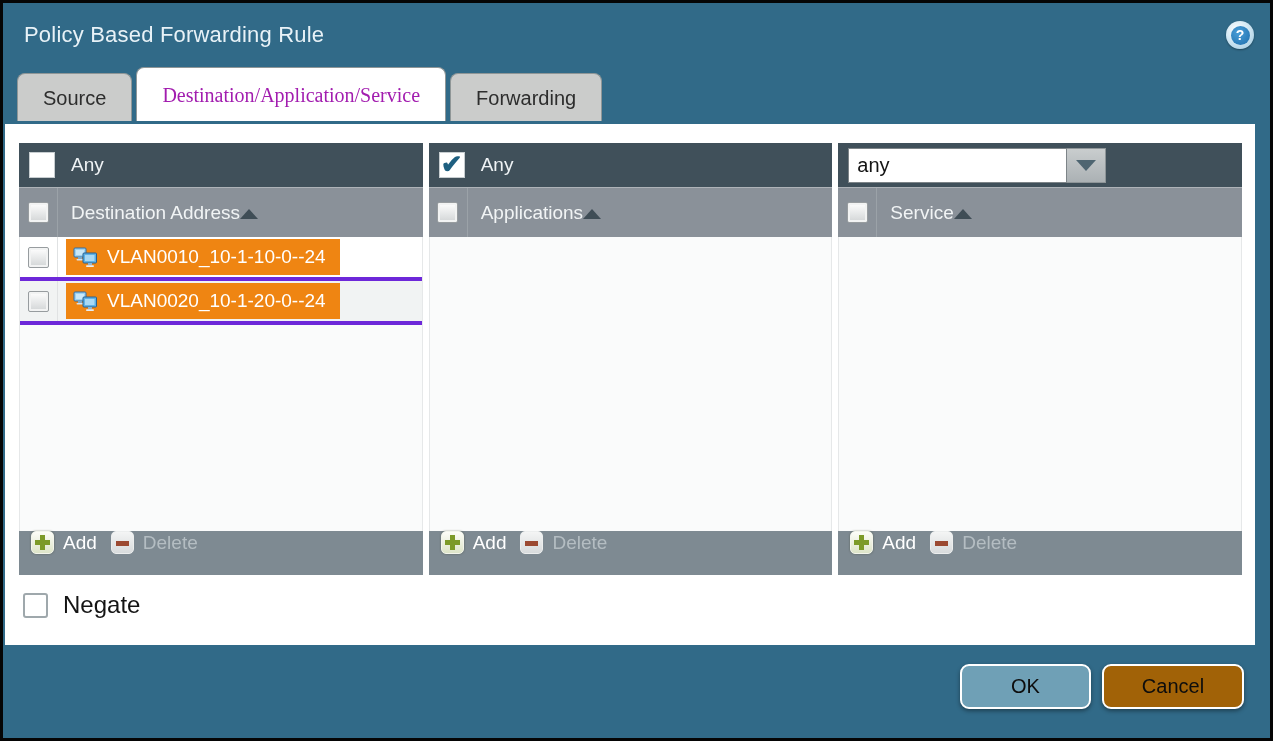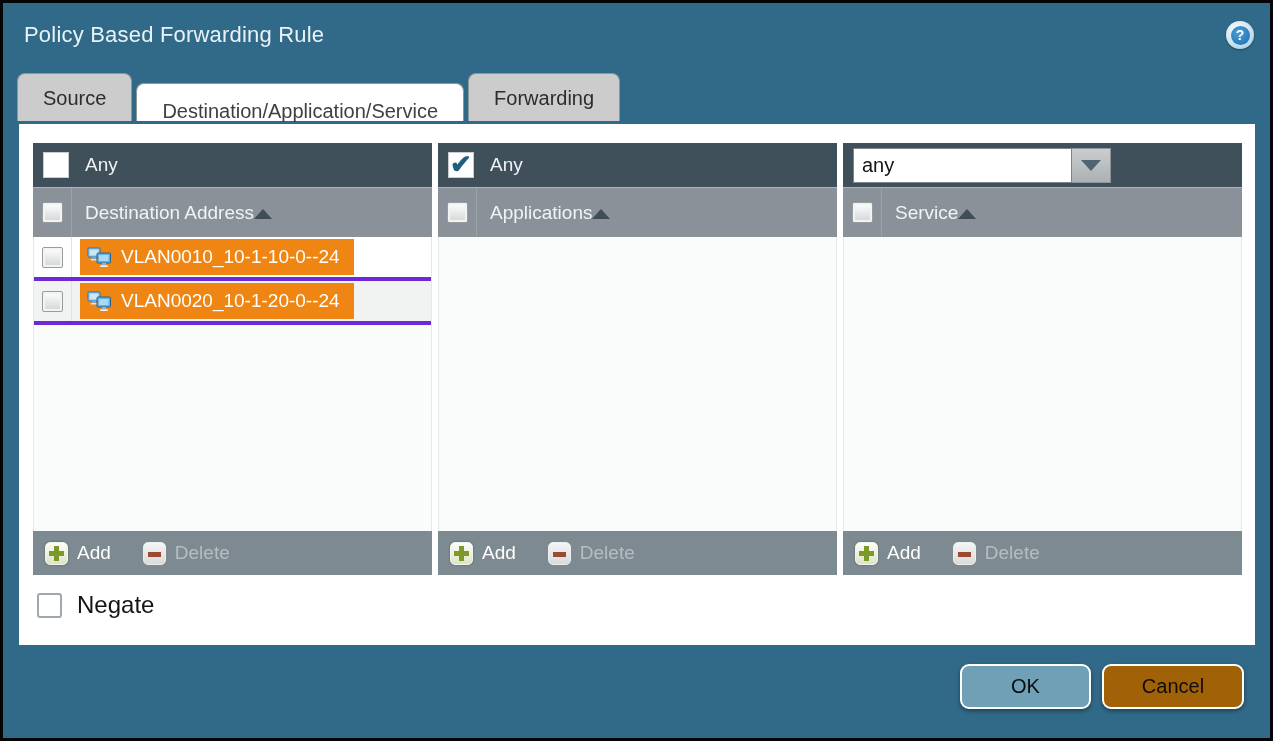--- a/index.html
+++ b/index.html
@@ -47,28 +47,29 @@
     border-radius: 8px 8px 0 0;
     padding: 0 25px;
     height: 48px; line-height: 48px;
     font-size: 20px; color: #2d2d2d;
     margin-right: 4px;
     cursor: pointer;
     white-space: nowrap;
   }
   .tab.active {
     background: #ffffff;
-    height: 38px; line-height: 54px;
-    color: #404040;
+    height: 54px; line-height: 54px;
+    color: #a21caf;
+    font-family: Liberation Serif, serif;
   }
 
   
   .content {
     position: absolute;
-    left: 16px; right: 15px;
+    left: 2px; right: 15px;
     top: 121px; height: 521px;
     background: #ffffff;
     padding: 19px 13px 0 14px;
   }
   .columns { display: flex; gap: 6px; }
   .col { flex: 1; display: flex; flex-direction: column; height: 432px; }
 
   .col-top {
     height: 44px; background: #40505A;
     display: flex; align-items: center;
@@ -158,22 +159,22 @@
   .chip {
     margin-left: 8px; height: 36px;
     background: #EF8512;
     display: flex; align-items: center; gap: 9px;
     padding: 0 14px 0 7px;
     color: #fff; font-size: 19px;
   }
 
   .col-footer {
     height: 44px; background: #7E8A92;
-    display: flex; align-items: center;
-    padding: 0 12px; gap: 32px; flex: none;
+    display: flex; align-items: flex-start;
+    padding: 0 12px; gap: 14px; flex: none;
   }
   .tool-btn { display: flex; align-items: center; gap: 9px; cursor: pointer; }
   .tool-btn .lbl-add { color: #fff; font-size: 19px; }
   .tool-btn .lbl-del { color: #B4BDC2; font-size: 19px; }
   .icon-add {
     width: 23px; height: 23px; border-radius: 5px; position: relative;
     background: linear-gradient(#fcfdf8, #dde4c8);
     border: 1px solid #f3f5ec;
     box-shadow: 0 0 2px rgba(40,50,20,.5);
   }

